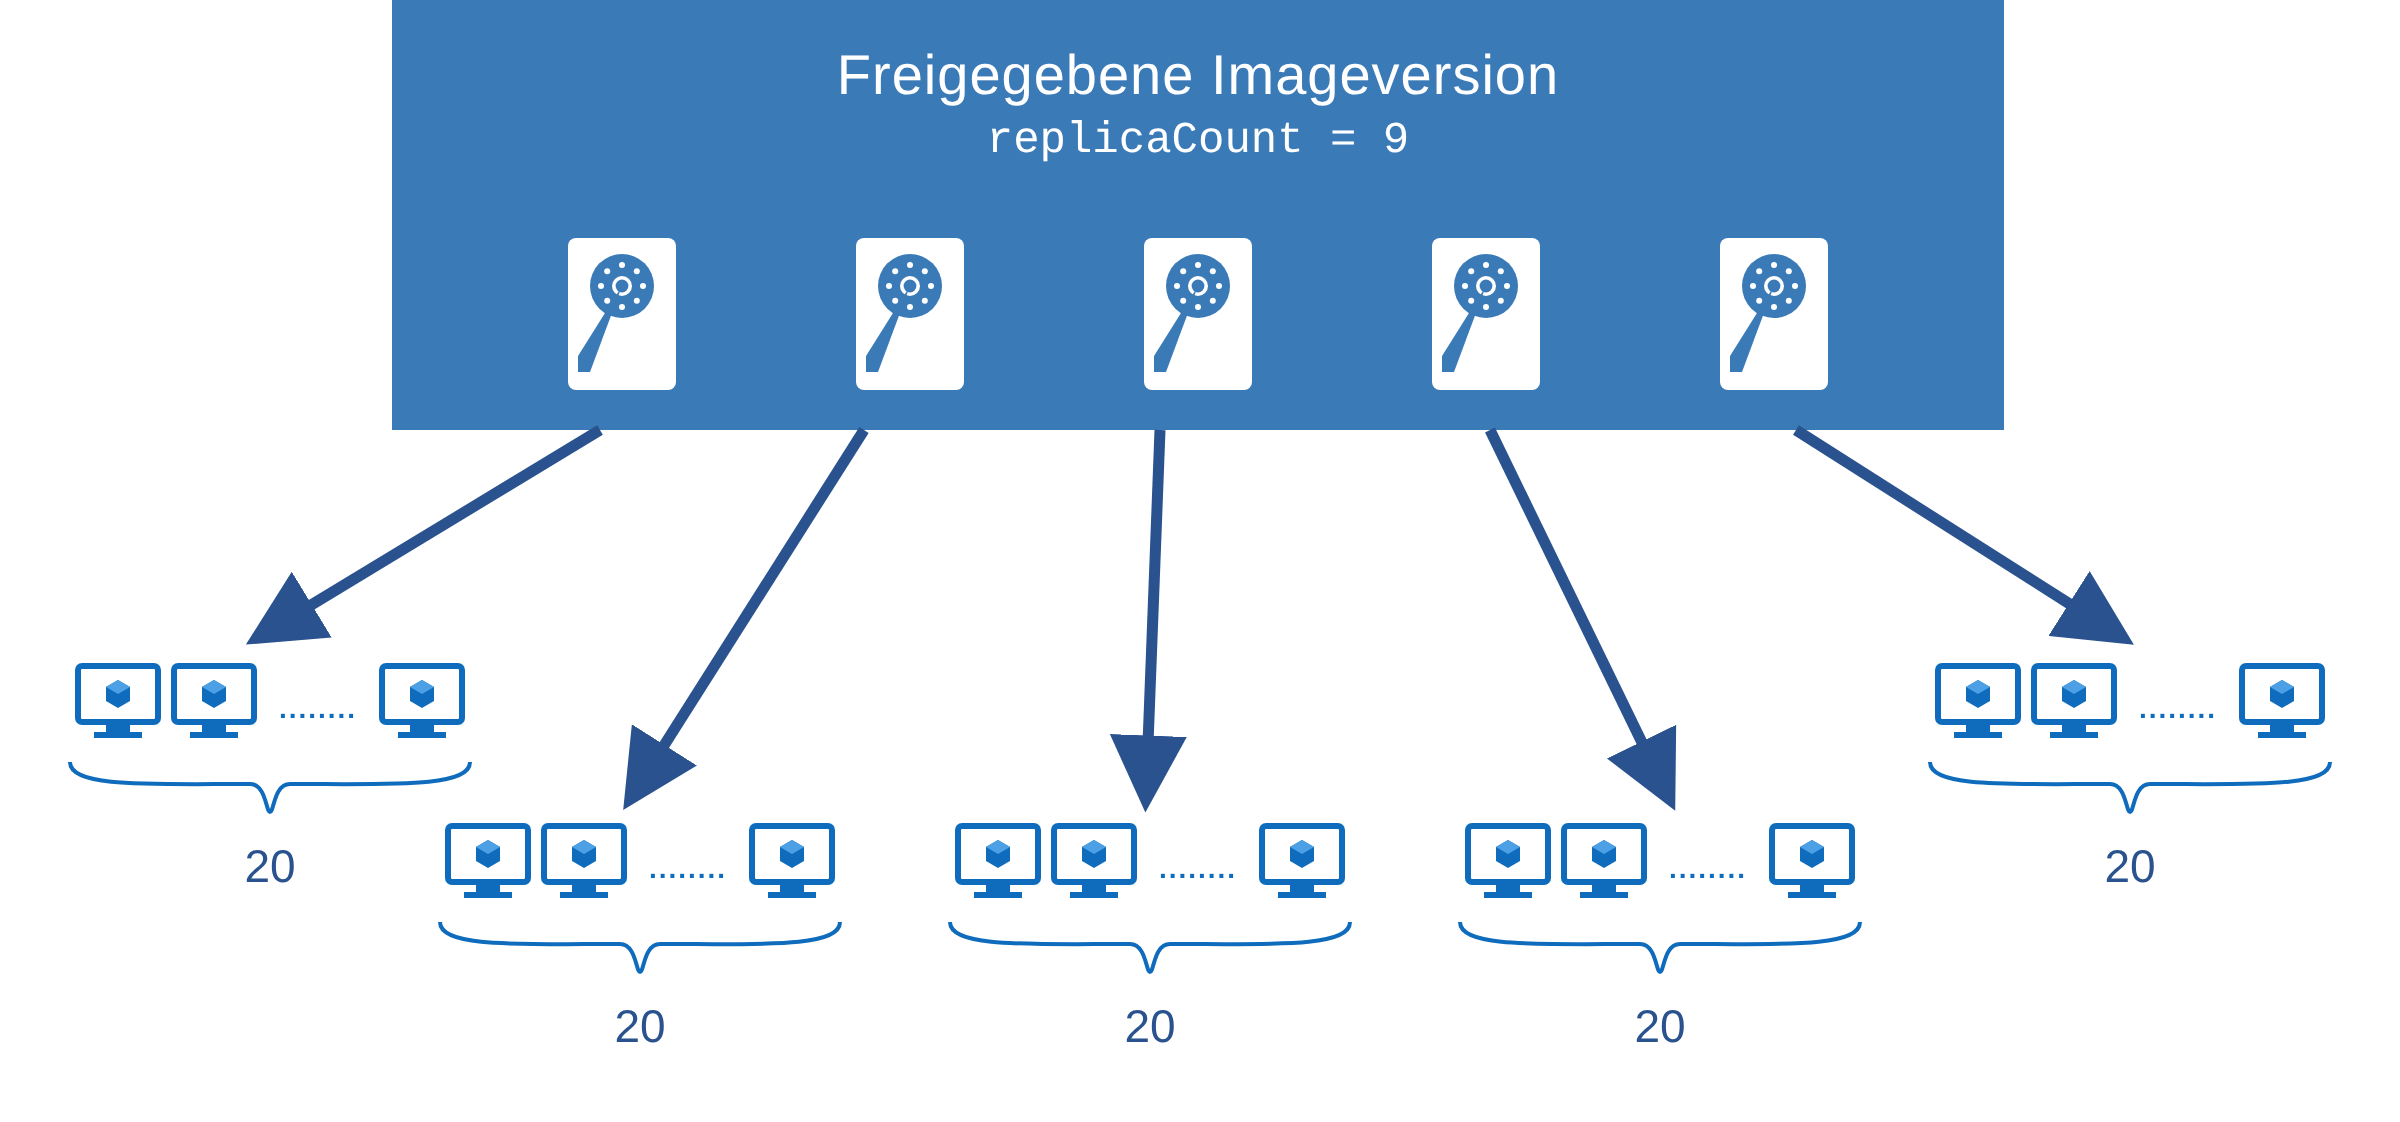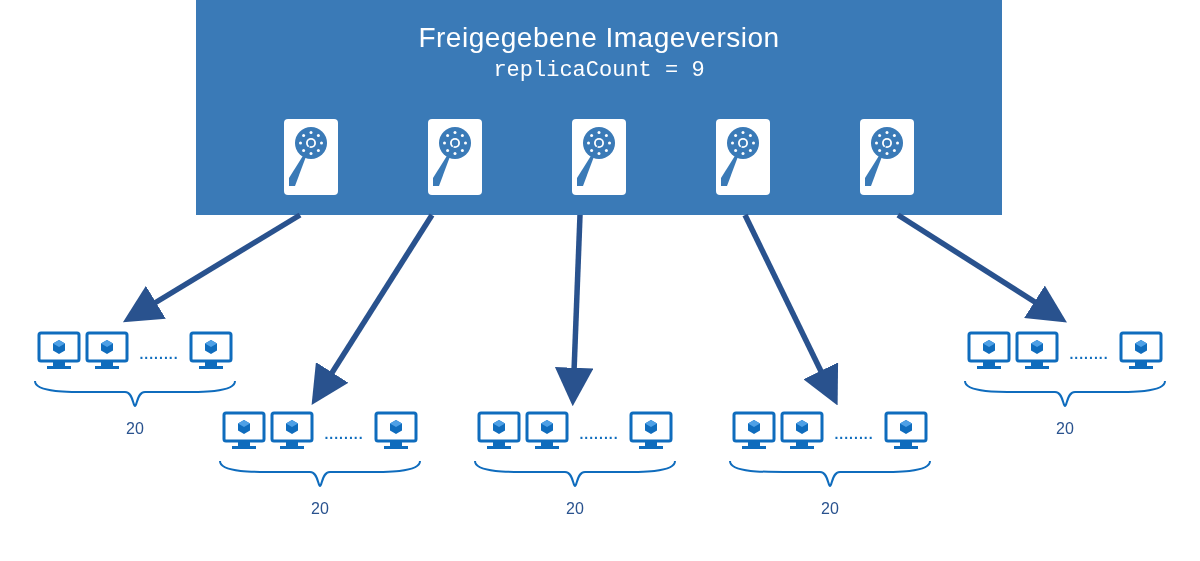--- a/index.html
+++ b/index.html
@@ -83,21 +83,21 @@
     margin-top: 0px;
   }
   .brace-svg {
     width: 220px;
     height: 42px;
     display: block;
     margin: 0 auto;
   }
   .vm-count {
     color: #29528e;
-    font-size: 16px;
+    font-size: 23px;
     margin-top: 2px;
     font-weight: 400;
   }
   .arrows-svg {
     position: absolute;
     left: 0;
     top: 0;
     width: 1200px;
     height: 561px;
     pointer-events: none;

